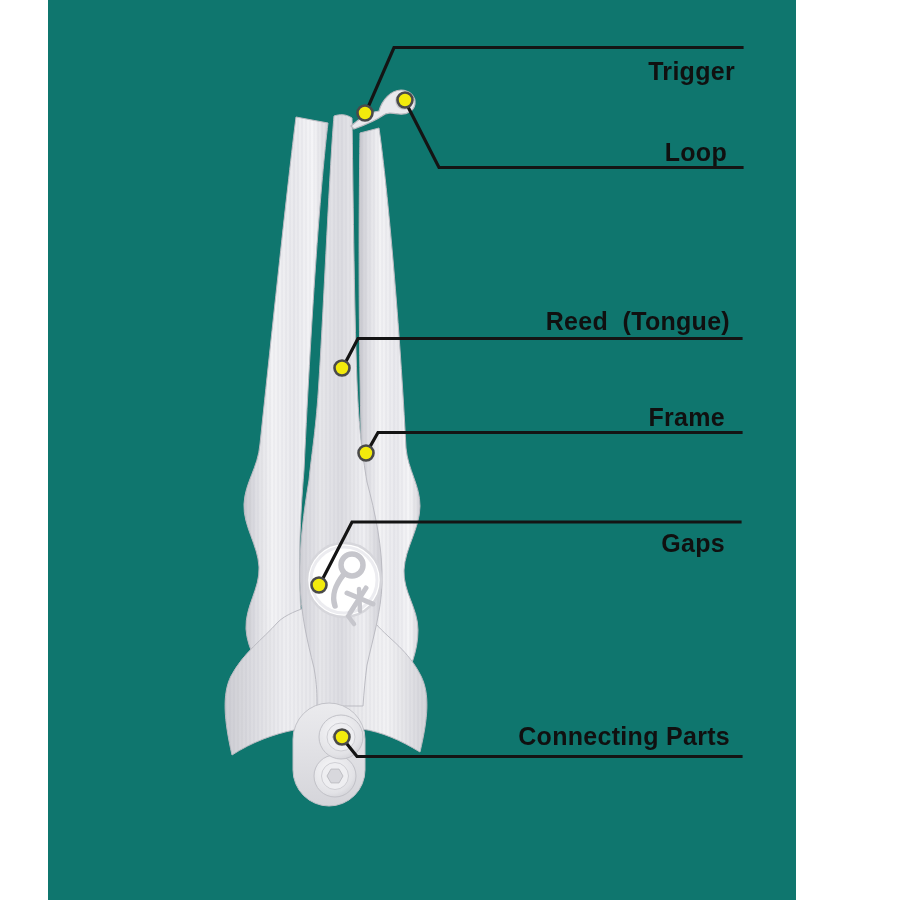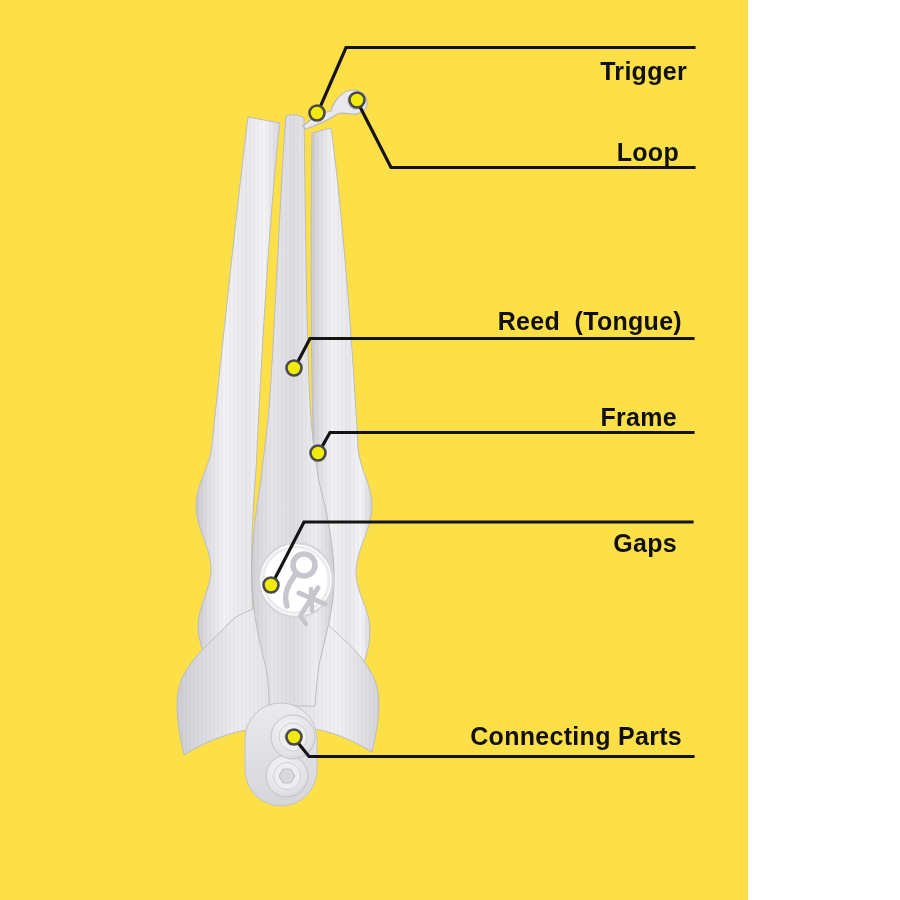--- a/index.html
+++ b/index.html
@@ -1,16 +1,16 @@
 <!DOCTYPE html>
 <html><head>
 <meta charset="utf-8">
 <style>
   html,body{margin:0;padding:0;background:#ffffff;}
-  .stage{position:relative;width:748px;height:900px;background:#fde047;overflow:hidden;}
+  .stage{position:relative;width:748px;height:900px;background:#0f766e;overflow:hidden;margin-left:48px;}
   svg{display:block;}
   .label{font:700 25px "Liberation Sans", sans-serif;fill:#101010;letter-spacing:.3px;}
   .callout{fill:none;stroke-width:3.2;stroke-linecap:square;stroke-linejoin:miter;}
   .marker{stroke:#4a4a4a;stroke-width:2.6;}
   .metal-edge{stroke:#bcbcc3;stroke-width:1;}
   .logo-stroke{fill:none;stroke:#c6c6cc;stroke-linecap:round;}
 </style>
 </head>
 <body>
 

